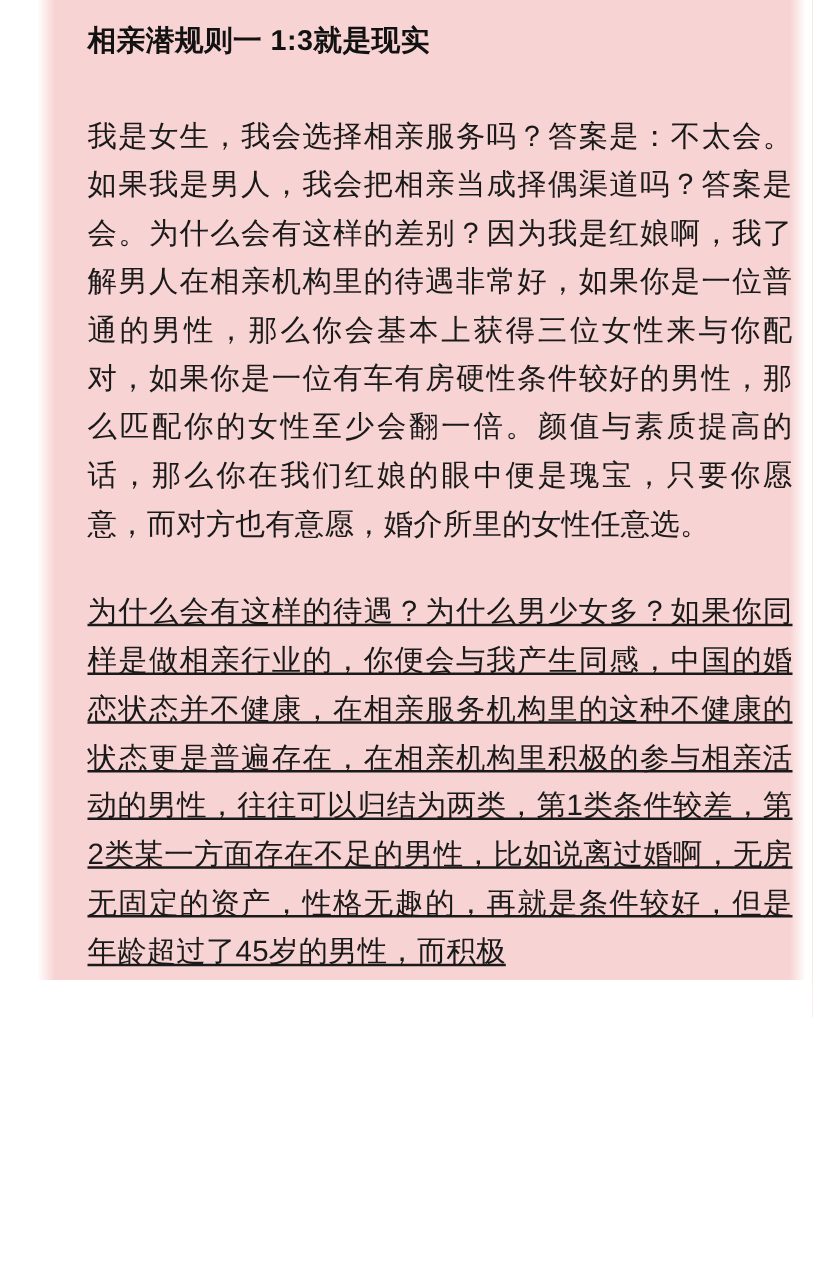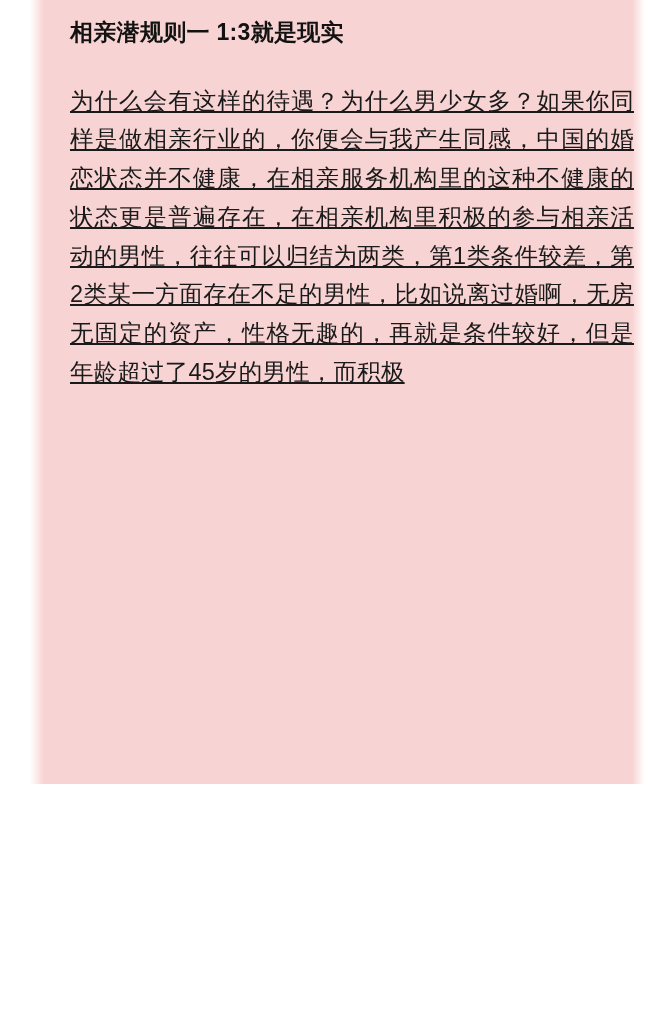--- a/index.html
+++ b/index.html
@@ -77,15 +77,16 @@
 <body>
 
 <div class="page">
   <div class="left-edge">
     <div class="left-edge-inner"></div>
   </div>
   <div class="right-edge"></div>
 
   <div class="content">
     <h1 class="article-title">相亲潜规则一 1:3就是现实</h1>
+    <p class="article-para para-gap-1">我是女生，我会选择相亲服务吗？答案是：不太会。如果我是男人，我会把相亲当成择偶渠道吗？答案是会。为什么会有这样的差别？因为我是红娘啊，我了解男人在相亲机构里的待遇非常好，如果你是一位普通的男性，那么你会基本上获得三位女性来与你配对，如果你是一位有车有房硬性条件较好的男性，那么匹配你的女性至少会翻一倍。颜值与素质提高的话，那么你在我们红娘的眼中便是瑰宝，只要你愿意，而对方也有意愿，婚介所里的女性任意选。</p>
     <p class="article-para para-gap-2">为什么会有这样的待遇？为什么男少女多？如果你同样是做相亲行业的，你便会与我产生同感，中国的婚恋状态并不健康，在相亲服务机构里的这种不健康的状态更是普遍存在，在相亲机构里积极的参与相亲活动的男性，往往可以归结为两类，第1类条件较差，第2类某一方面存在不足的男性，比如说离过婚啊，无房无固定的资产，性格无趣的，再就是条件较好，但是年龄超过了45岁的男性，而积极</p>
   </div>
 </div>
 
 </body></html>

